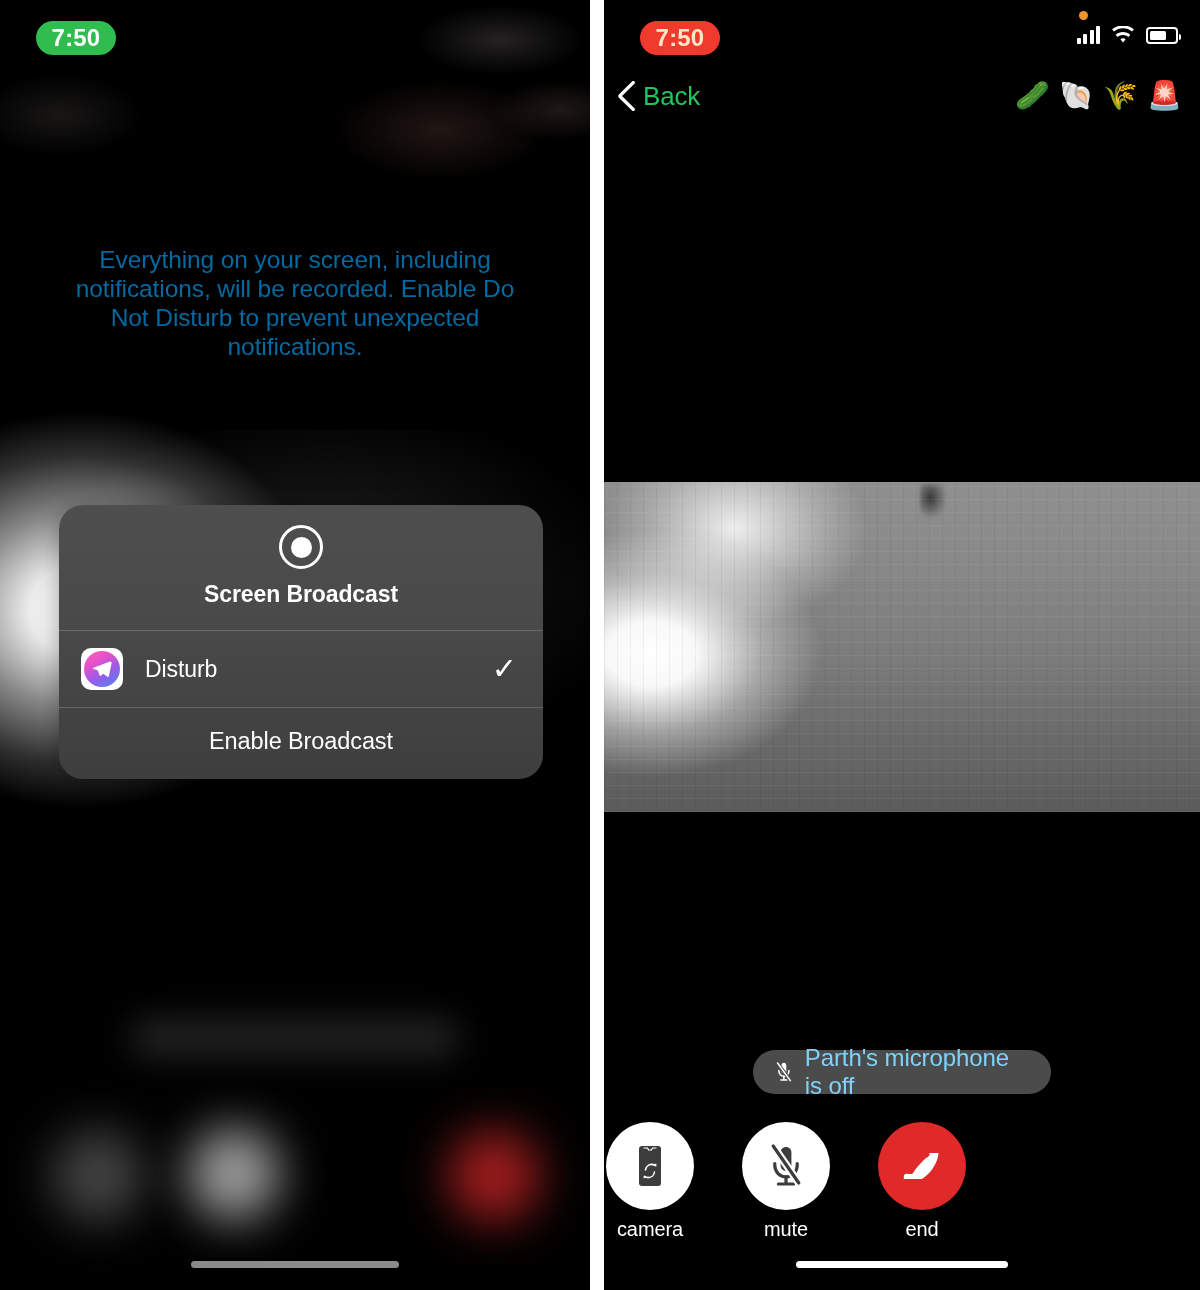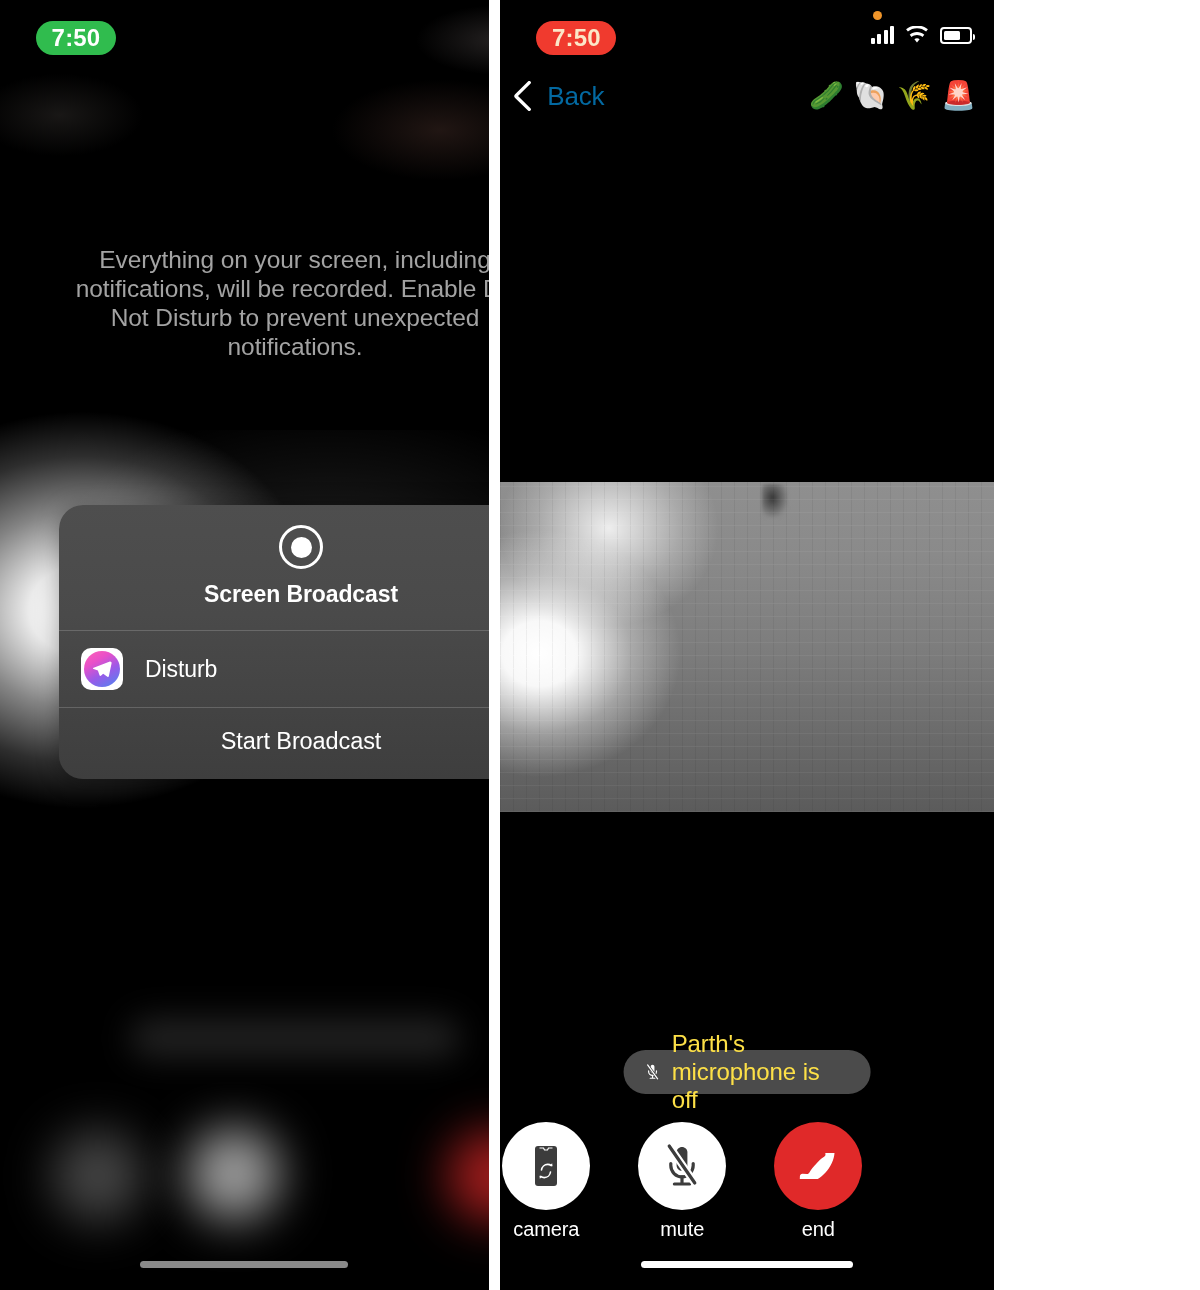--- a/index.html
+++ b/index.html
@@ -9,21 +9,21 @@
   }
   body {
     width: 1200px;
     height: 1290px;
     font-family: "Liberation Sans", sans-serif;
     overflow: hidden;
   }
 
   .page {
     position: relative;
-    width: 994px;
+    width: 1200px;
     height: 1290px;
     background: #ffffff;
     display: flex;
   }
 
   
   .panel {
     position: relative;
     height: 1290px;
     background: #000000;
@@ -127,21 +127,21 @@
       radial-gradient(ellipse 110px 55px at 60px 115px, rgba(45,42,40,.55), transparent 75%);
     z-index: 2;
   }
 
   .notice-text {
     position: absolute;
     top: 245px;
     left: 56px;
     width: 478px;
     text-align: center;
-    color: #a3a3a3;
+    color: #0369a1;
     font-size: 24.5px;
     line-height: 29px;
     letter-spacing: -0.1px;
     z-index: 5;
   }
 
   
   .dialog-glow {
     position: absolute;
     left: -240px;
@@ -315,22 +315,21 @@
     gap: 8px;
     color: #ffffff;
   }
   .chev {
     width: 17px; height: 30px;
     display: block;
   }
   .back-label {
     font-size: 26px;
     letter-spacing: -0.2px;
-    color: #0369a1;
-    margin-left: 8px;
+    color: #22c55e;
   }
   .nav-emojis {
     display: flex;
     align-items: center;
     gap: 9px;
     font-size: 28px;
     line-height: 1;
   }
 
   .video-feed {
@@ -374,21 +373,21 @@
     height: 44px;
     border-radius: 22px;
     background: #4b4b4b;
     display: flex;
     align-items: center;
     gap: 12px;
     padding: 0 26px 0 22px;
     z-index: 20;
   }
   .mic-status-pill .lbl {
-    color: #fde047;
+    color: #7dd3fc;
     font-size: 24px;
     letter-spacing: -0.1px;
   }
   .mic-off-small { width: 21px; height: 26px; display:block; }
 
   .call-controls {
     position: absolute;
     top: 1122px;
     left: 0; right: 0;
     display: flex;
@@ -446,21 +445,21 @@
           <div class="tg-circle">
             <svg viewBox="0 0 24 24" aria-hidden="true">
               <path d="M21.3 3.6 2.9 10.7c-1 .4-1 1.1 0 1.4l4.6 1.4 1.8 5.4c.2.6.4.8.9.8.4 0 .6-.2.9-.5l2.2-2.1 4.6 3.4c.8.5 1.4.2 1.6-.8l2.9-13.7c.3-1.2-.5-1.8-1.1-1.4z" fill="#ffffff"></path>
             </svg>
           </div>
         </div>
         <div class="row-label">Disturb</div>
         <div class="checkmark">✓</div>
       </div>
 
-      <div class="sheet-action">Start Broadcast</div>
+      <div class="sheet-action">Enable Broadcast</div>
     </div>
 
     <div class="blur-controls">
       <div class="blur-pill"></div>
       <div class="blur-b blur-b1"></div>
       <div class="blur-b blur-b2"></div>
       <div class="blur-b blur-b3"></div>
     </div>
 
     <div class="home-indicator"></div>

